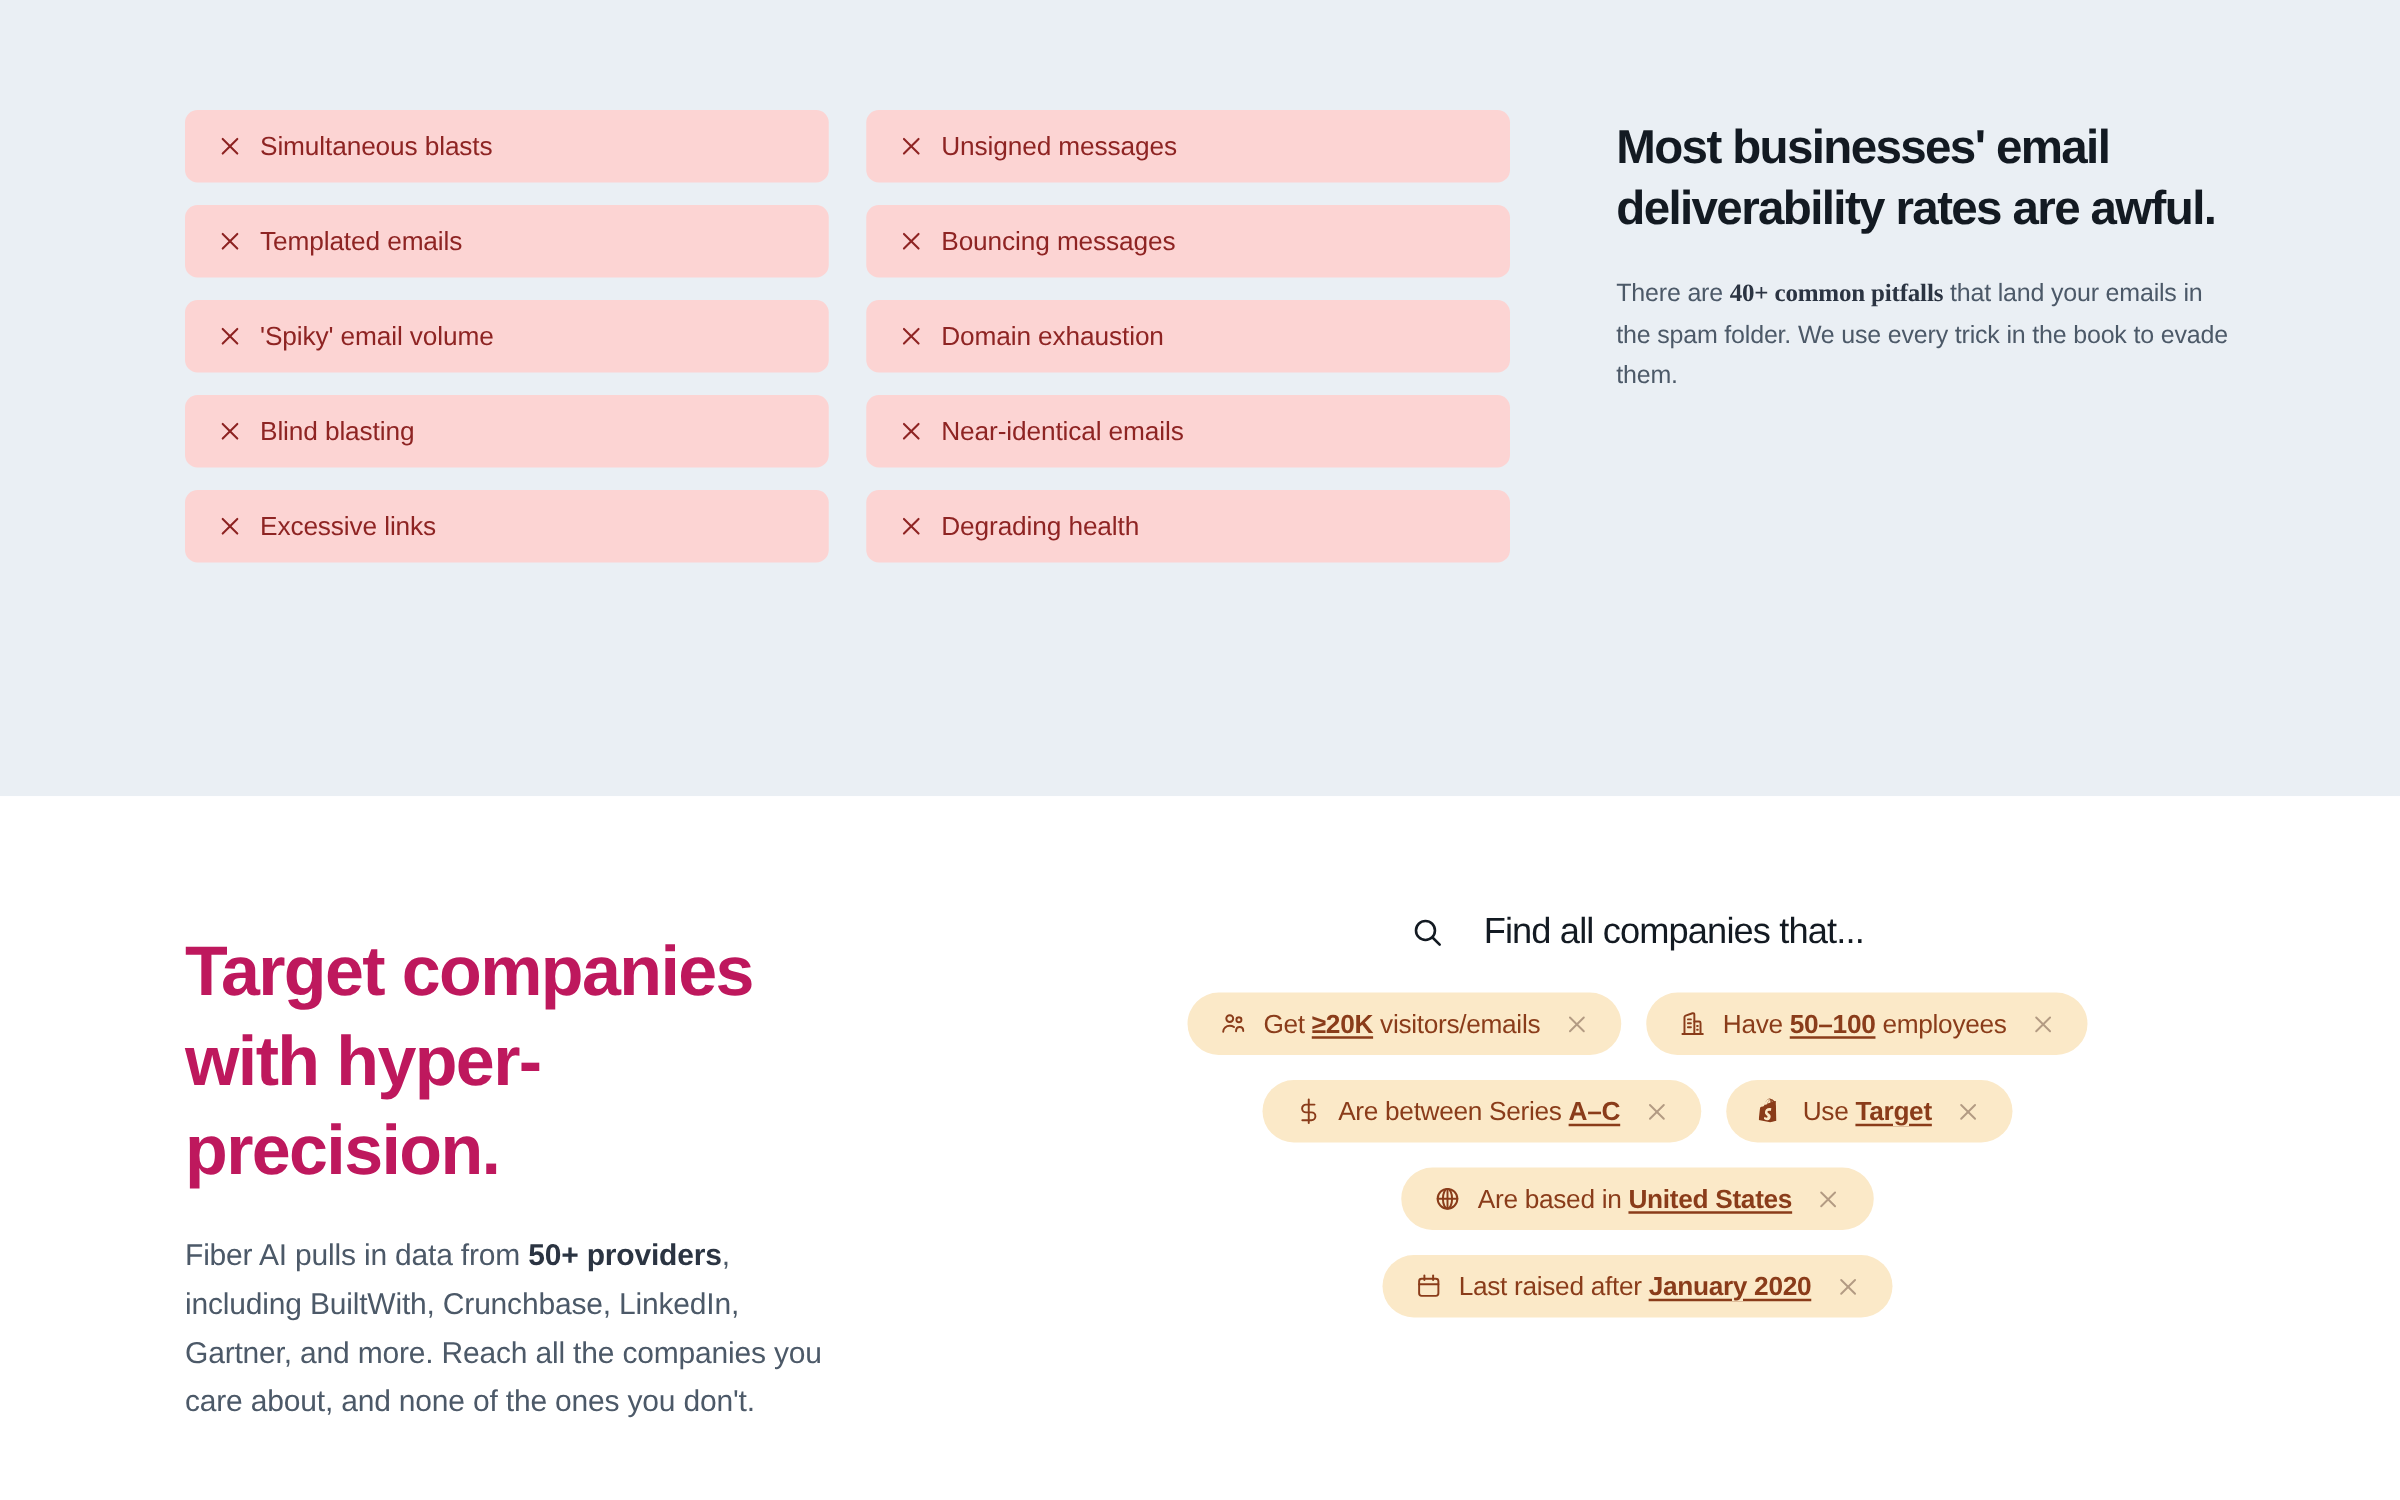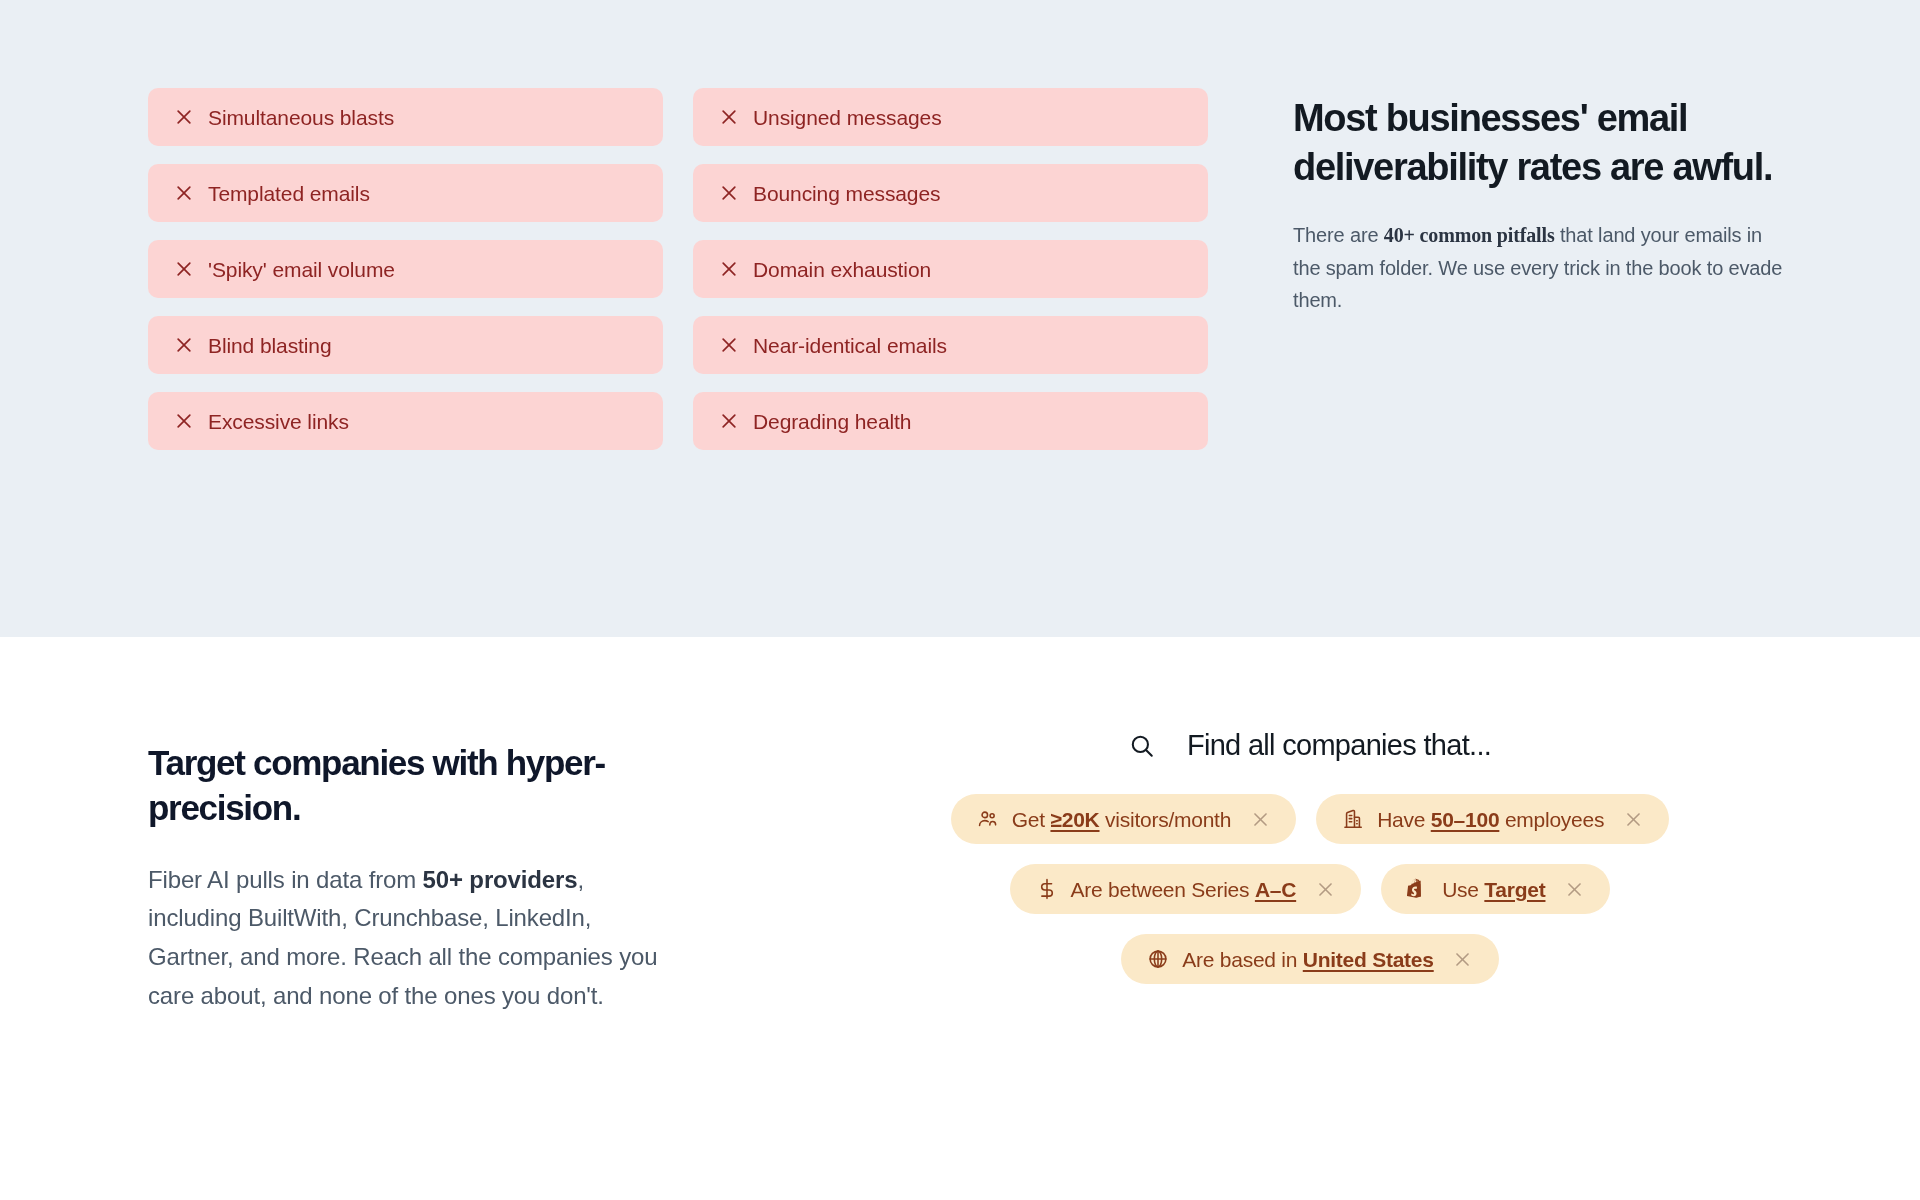--- a/index.html
+++ b/index.html
@@ -119,25 +119,25 @@
   }
 
   .target-left {
     position: absolute;
     left: 148px;
     top: 104px;
     width: 530px;
   }
 
   .target-heading {
-    font-size: 35px;
+    font-size: 56px;
     line-height: 1.28;
     font-weight: 700;
     letter-spacing: -1.3px;
-    color: #0f172a;
+    color: #be185d;
   }
 
   .target-body {
     margin-top: 30px;
     font-size: 24px;
     line-height: 1.62;
     color: #4c5968;
     letter-spacing: -0.15px;
     max-width: 520px;
   }
@@ -380,21 +380,21 @@
           <div class="pill-row">
             <div class="pill">
               <span class="pill-icon">
                 <svg width="22" height="22" viewBox="0 0 24 24" fill="none" stroke="currentColor" stroke-width="1.7" stroke-linecap="round" stroke-linejoin="round">
                   <circle cx="8.5" cy="7.5" r="3"></circle>
                   <path d="M2.8 19c0-3.1 2.6-5.2 5.7-5.2 1.4 0 2.7.4 3.7 1.1"></path>
                   <circle cx="16.5" cy="8.5" r="2.2"></circle>
                   <path d="M14 18.6c0-2.3 1.2-3.8 3.2-3.8 2 0 3.1 1.4 3.1 3.6"></path>
                 </svg>
               </span>
-              <span class="pill-text"><span>Get </span><u>≥20K</u><span> visitors/month</span></span>
+              <span class="pill-text"><span>Get </span><u>≥20K</u><span> visitors/emails</span></span>
               <span class="pill-close">
                 <svg width="19" height="19" viewBox="0 0 24 24" fill="none" stroke="currentColor" stroke-width="2" stroke-linecap="round" stroke-linejoin="round">
                   <line x1="5" y1="5" x2="19" y2="19"></line>
                   <line x1="19" y1="5" x2="5" y2="19"></line>
                 </svg>
               </span>
             </div>
             <div class="pill">
               <span class="pill-icon">
                 <svg width="22" height="22" viewBox="0 0 24 24" fill="none" stroke="currentColor" stroke-width="1.7" stroke-linecap="round" stroke-linejoin="round">
@@ -462,19 +462,38 @@
               </span>
               <span class="pill-text"><span>Are based in </span><u>United States</u></span>
               <span class="pill-close">
                 <svg width="19" height="19" viewBox="0 0 24 24" fill="none" stroke="currentColor" stroke-width="2" stroke-linecap="round" stroke-linejoin="round">
                   <line x1="5" y1="5" x2="19" y2="19"></line>
                   <line x1="19" y1="5" x2="5" y2="19"></line>
                 </svg>
               </span>
             </div>
           </div>
+          <div class="pill-row">
+            <div class="pill">
+              <span class="pill-icon">
+                <svg width="22" height="22" viewBox="0 0 24 24" fill="none" stroke="currentColor" stroke-width="1.7" stroke-linecap="round" stroke-linejoin="round">
+                  <rect x="3.6" y="5.4" width="16.8" height="15" rx="2.2"></rect>
+                  <line x1="3.6" y1="10.2" x2="20.4" y2="10.2"></line>
+                  <line x1="8.2" y1="2.6" x2="8.2" y2="6.6"></line>
+                  <line x1="15.8" y1="2.6" x2="15.8" y2="6.6"></line>
+                </svg>
+              </span>
+              <span class="pill-text"><span>Last raised after </span><u>January 2020</u></span>
+              <span class="pill-close">
+                <svg width="19" height="19" viewBox="0 0 24 24" fill="none" stroke="currentColor" stroke-width="2" stroke-linecap="round" stroke-linejoin="round">
+                  <line x1="5" y1="5" x2="19" y2="19"></line>
+                  <line x1="19" y1="5" x2="5" y2="19"></line>
+                </svg>
+              </span>
+            </div>
+          </div>
         </div>
 
     </div>
 
   </section>
 
 </div>
 
 </body></html>

